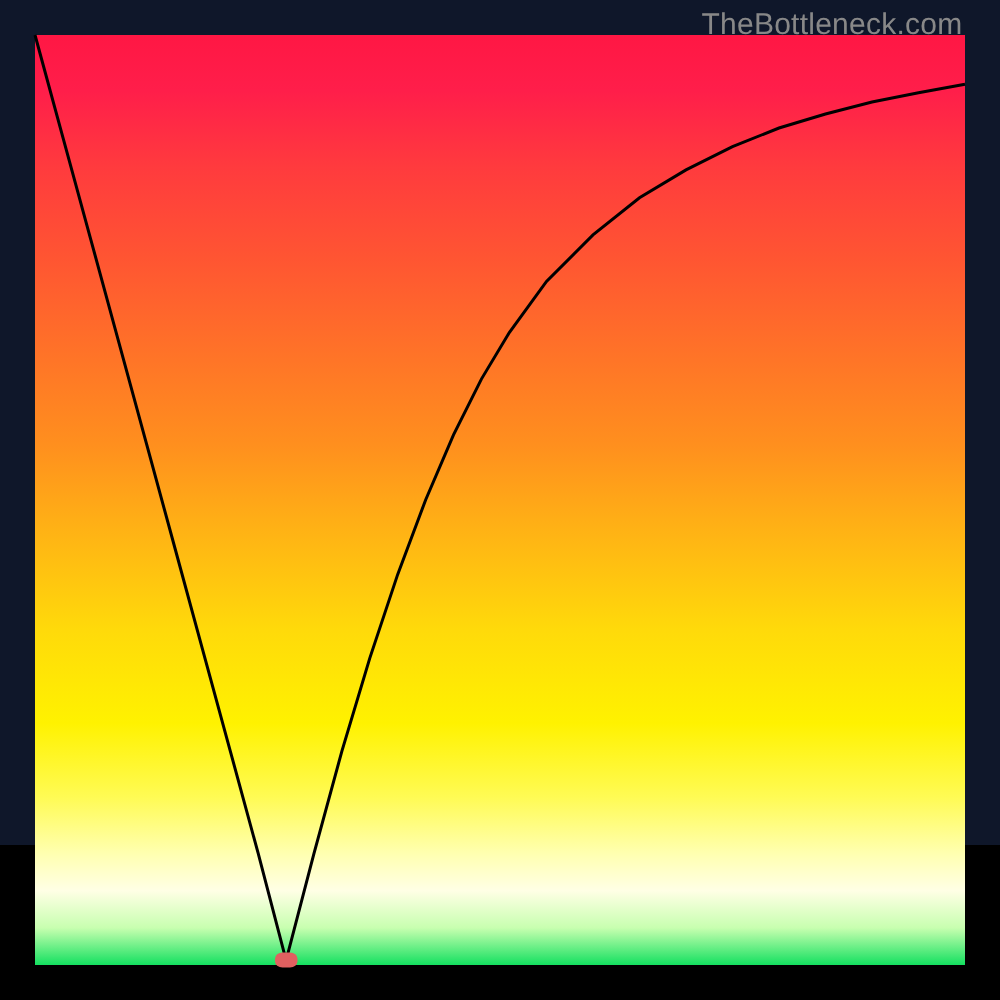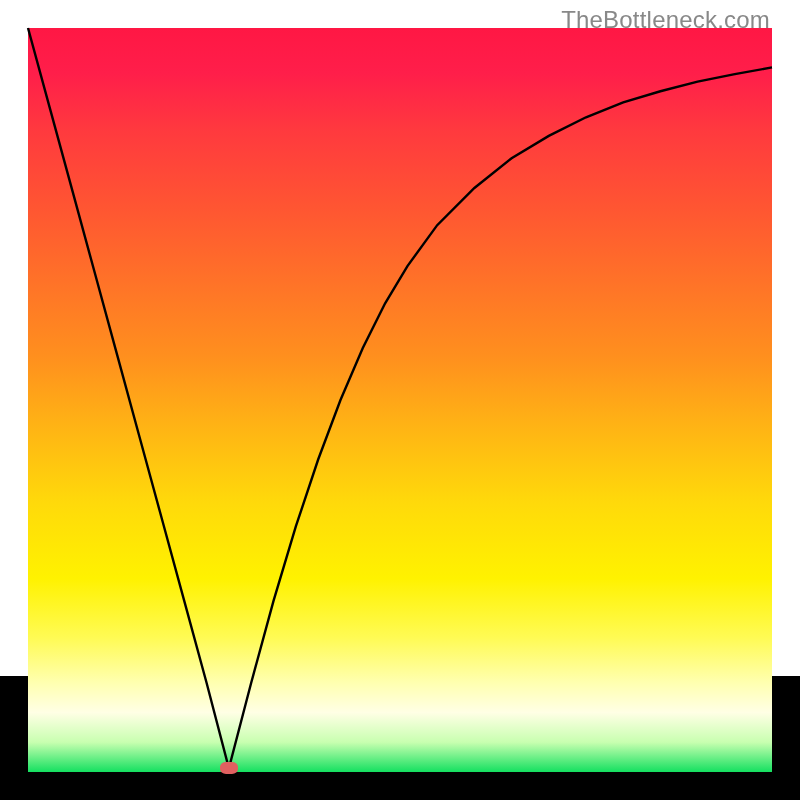--- a/index.html
+++ b/index.html
@@ -8,21 +8,21 @@
     width: 800px;
     height: 800px;
     background: #000;
     overflow: hidden;
     font-family: Arial, Helvetica, sans-serif;
   }
   .frame {
     position: relative;
     width: 800px;
     height: 676px;
-    background: #ffffff;
+    background: #0f172a;
   }
   .plot-area {
     position: absolute;
     left: 28px;
     top: 28px;
     width: 744px;
     height: 744px;
     background: linear-gradient(
       to bottom,
       #ff1744 0%,

